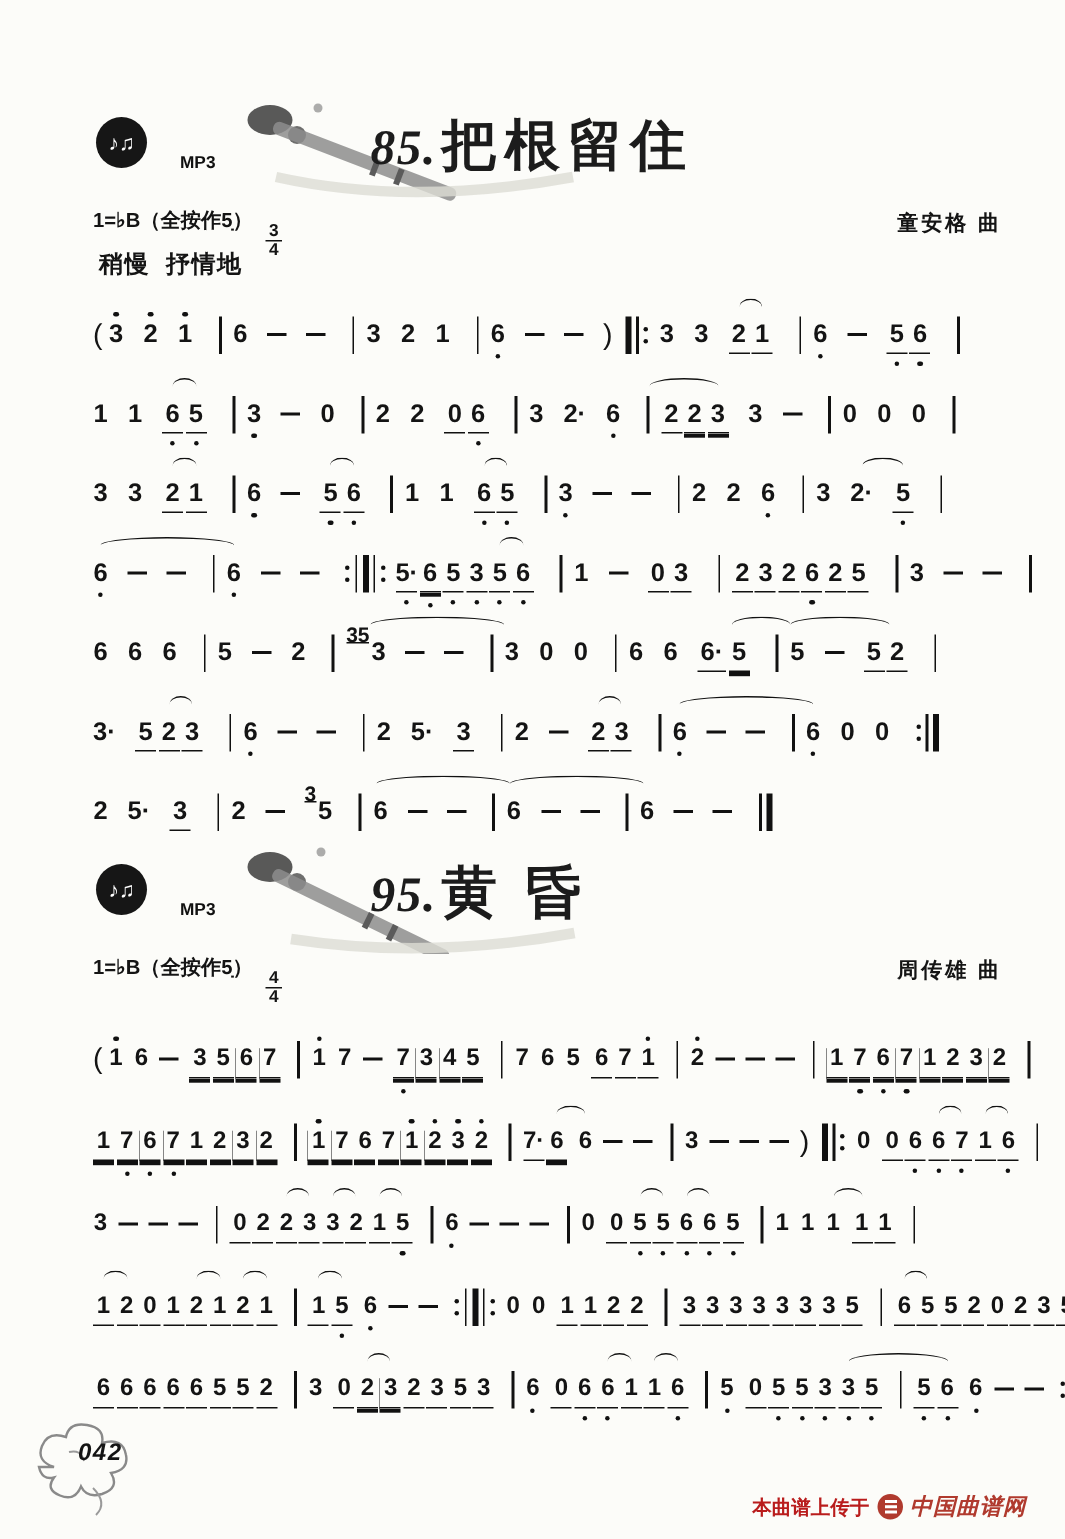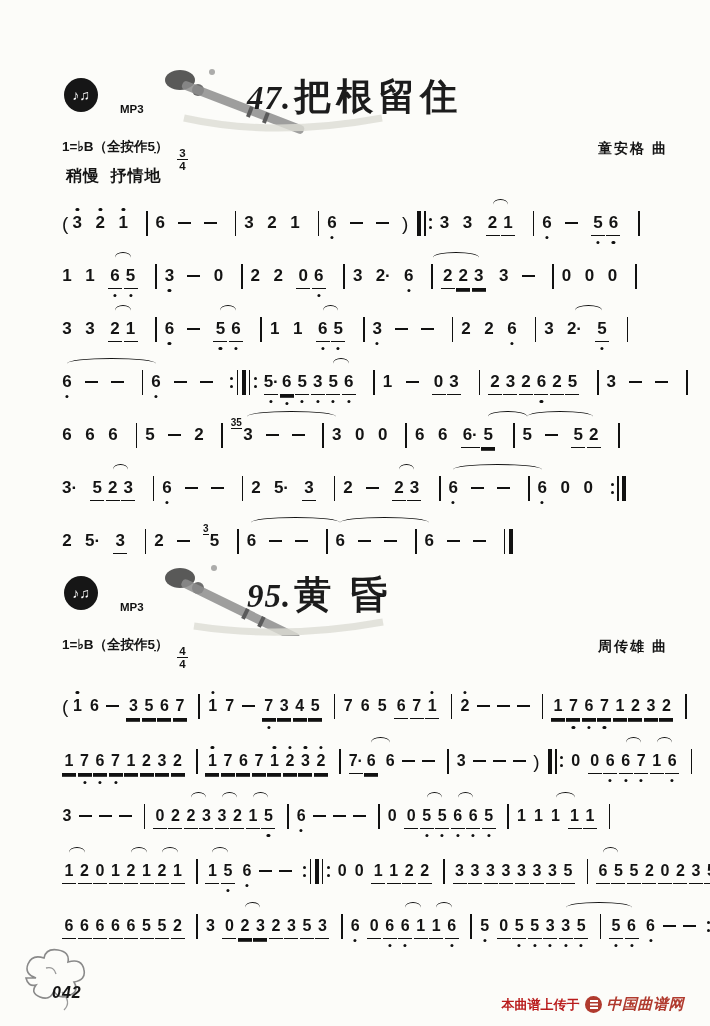--- a/index.html
+++ b/index.html
@@ -44,25 +44,25 @@
   .ul2 .dotB{bottom:-11px;}
   .dashc{align-items:center;}
   .dash{width:13px;height:2.3px;background:#111;margin-top:9px;}
   .paren{font-size:19px;font-weight:400;line-height:21px;margin-right:4px !important;}
   .barc{margin:0 6px 0 3px !important;align-items:center;}
   .bl{display:inline-block;width:1.7px;height:25px;background:#111;margin:0 1.6px;margin-top:-2px;}
   .bt{width:4px;}
   .bd{display:inline-flex;flex-direction:column;justify-content:center;gap:5px;height:25px;margin:0 1.6px;margin-top:-2px;}
   .bd i{width:3px;height:3px;border-radius:50%;background:#111;}
   .grace{margin-right:1px !important;}
-  .gn{font-size:10px;font-weight:700;border-bottom:1.2px solid #111;display:inline-block;transform:translateY(-7px);line-height:10px;}
+  .gn{font-size:14px;font-weight:700;border-bottom:1.2px solid #111;display:inline-block;transform:translateY(-7px);line-height:10px;}
   .arc{position:absolute;top:6px;height:10px;border-top:1.7px solid #111;border-radius:50% 50% 0 0;}
   
   .cloud{position:absolute;left:16px;top:948px;}
-  .pageno{position:absolute;left:52px;top:960px;font-weight:700;font-size:16px;font-style:italic;letter-spacing:1px;margin-top:24px;}
+  .pageno{position:absolute;left:52px;top:960px;font-weight:700;font-size:16px;font-style:italic;letter-spacing:1px;}
   .uploadline{position:absolute;right:26px;bottom:12px;display:flex;align-items:center;gap:5px;}
   .uptext{font-weight:700;font-size:13px;color:#b91c1c;}
   .logoicon{display:inline-block;width:17px;height:17px;border-radius:50%;background:#b03a2e;position:relative;}
   .logoicon i{position:absolute;left:5px;top:4px;width:8px;height:2px;background:#fff;box-shadow:0 3.5px 0 #fff,0 7px 0 #fff;}
   .sitename{font-weight:700;font-size:15px;color:#b03a2e;font-style:italic;letter-spacing:0.5px;}
 </style>
 </head>
 <body>
 
 <div class="page">
@@ -78,21 +78,21 @@
       <svg class="flute" width="230" height="72" viewBox="0 0 230 72">
         <ellipse cx="26" cy="14" rx="15" ry="10" fill="#3c3c3c" opacity="0.85"></ellipse>
         <circle cx="44" cy="24" r="6" fill="#4a4a4a" opacity="0.8"></circle>
         <rect x="30" y="14" width="130" height="9" rx="4" transform="rotate(21 30 14)" fill="#8d8d8d" opacity="0.85"></rect>
         <rect x="96" y="40" width="4" height="11" transform="rotate(21 96 40)" fill="#5b5b5b"></rect>
         <rect x="112" y="46" width="4" height="11" transform="rotate(21 112 46)" fill="#5b5b5b"></rect>
         <path d="M30 52 Q120 72 228 52" stroke="#dcdcd4" stroke-width="7" fill="none" opacity="0.8"></path>
         <circle cx="58" cy="6" r="3" fill="#777" opacity="0.6"></circle>
       </svg>
       <div class="title">
-        <span class="tnum">47.</span><span>把根留住</span>
+        <span class="tnum">85.</span><span>把根留住</span>
       </div>
     </div>
     <div class="keyline">
       <span class="key">1=♭B（全按作5̣）</span>
       <span class="frac">
           <span class="ft">3</span>
           <span class="fb">4</span>
         </span>
       <span class="composer">童安格  曲</span>
     </div>

